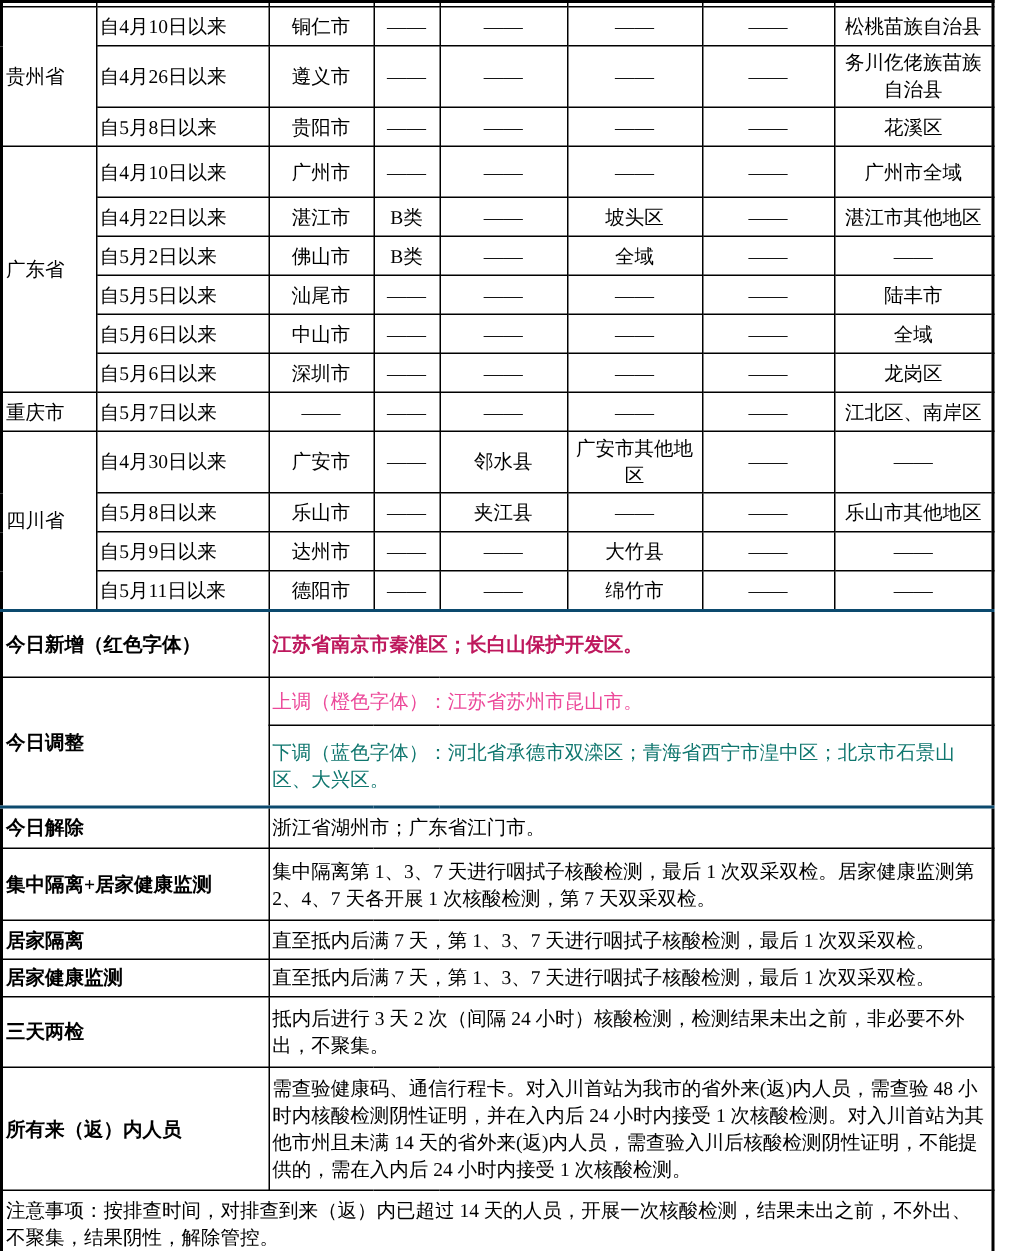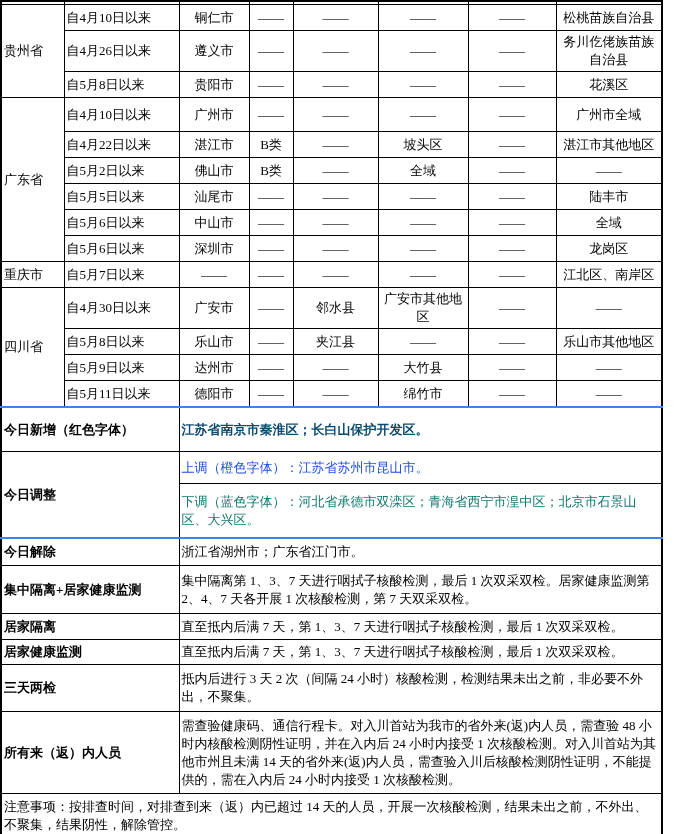--- a/index.html
+++ b/index.html
@@ -13,27 +13,27 @@
   td.prov{text-align:left;}
   td.date{text-align:left;padding-left:7px;margin-top:44px;}
   td.c{text-align:center;}
   tr.rh2 td{height:2px;padding:0;line-height:2px;}
   tr.rh25 td{height:23px;}
   tr.rh33 td{height:31px;}
   tr.rh40 td{height:38px;}
   
   td.lbl{font-weight:bold;text-align:left;padding:2px 4px 2px 8px;}
   td.txt{text-align:left;padding:3px 8px 3px 6px;line-height:20px;}
-  tr.bt2 td{border-top:2px solid #3b82f6;}
+  tr.bt2 td{border-top:2px solid #0c4a6e;}
   tr.hN43 td{height:41px;} tr.hN31 td{height:29px;} tr.hN53 td{height:51px;}
   tr.hN26 td{height:24px;} tr.hN47 td{height:45px;} tr.hN25 td{height:23px;}
   tr.hN24 td{height:22px;} tr.hN46 td{height:44px;} tr.hN81 td{height:79px;margin-left:44px;}
   tr.hN44 td{height:42px;}
-  .red{color:#0c4a6e;font-weight:bold;}
-  .orange{color:#1d4ed8;}
+  .red{color:#be185d;font-weight:bold;}
+  .orange{color:#ec4899;}
   .blue{color:#0f766e;}
   td.note{font-weight:normal;text-align:left;padding:3px 8px;line-height:21px;}
 </style>
 </head>
 <body>
 
 <div class="page">
 <table class="tbl">
   <colgroup>
     <col style="width:63px">

